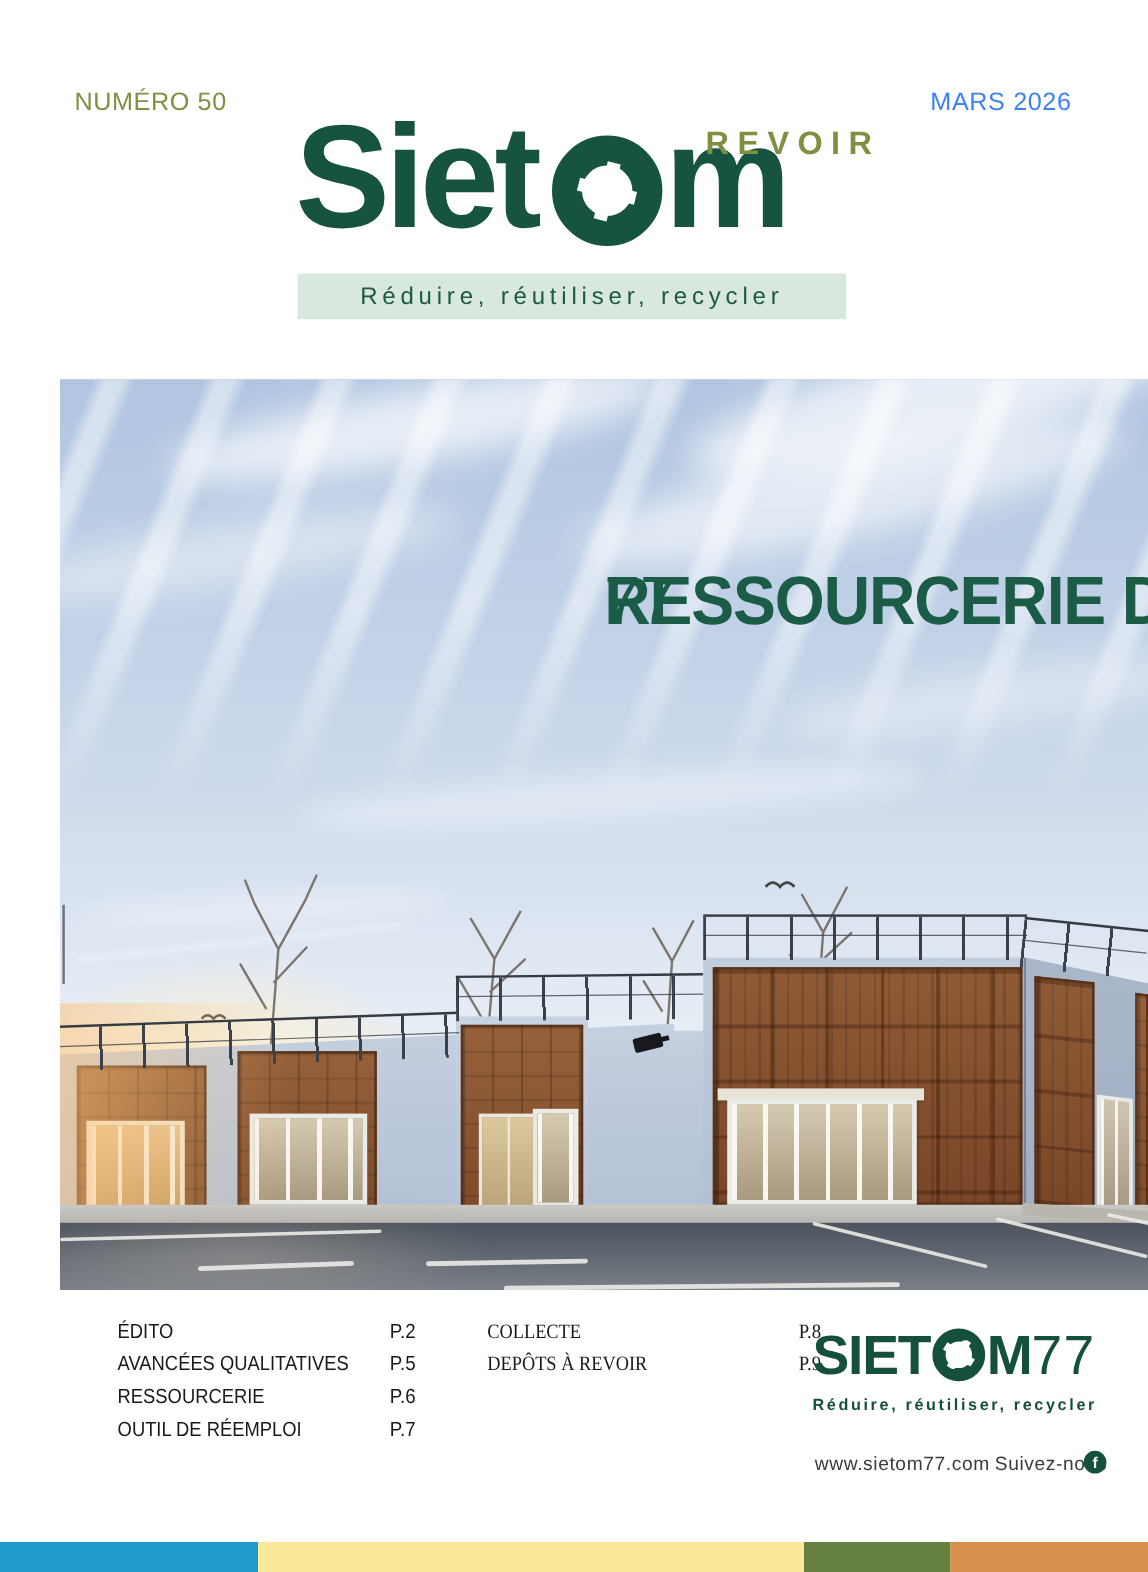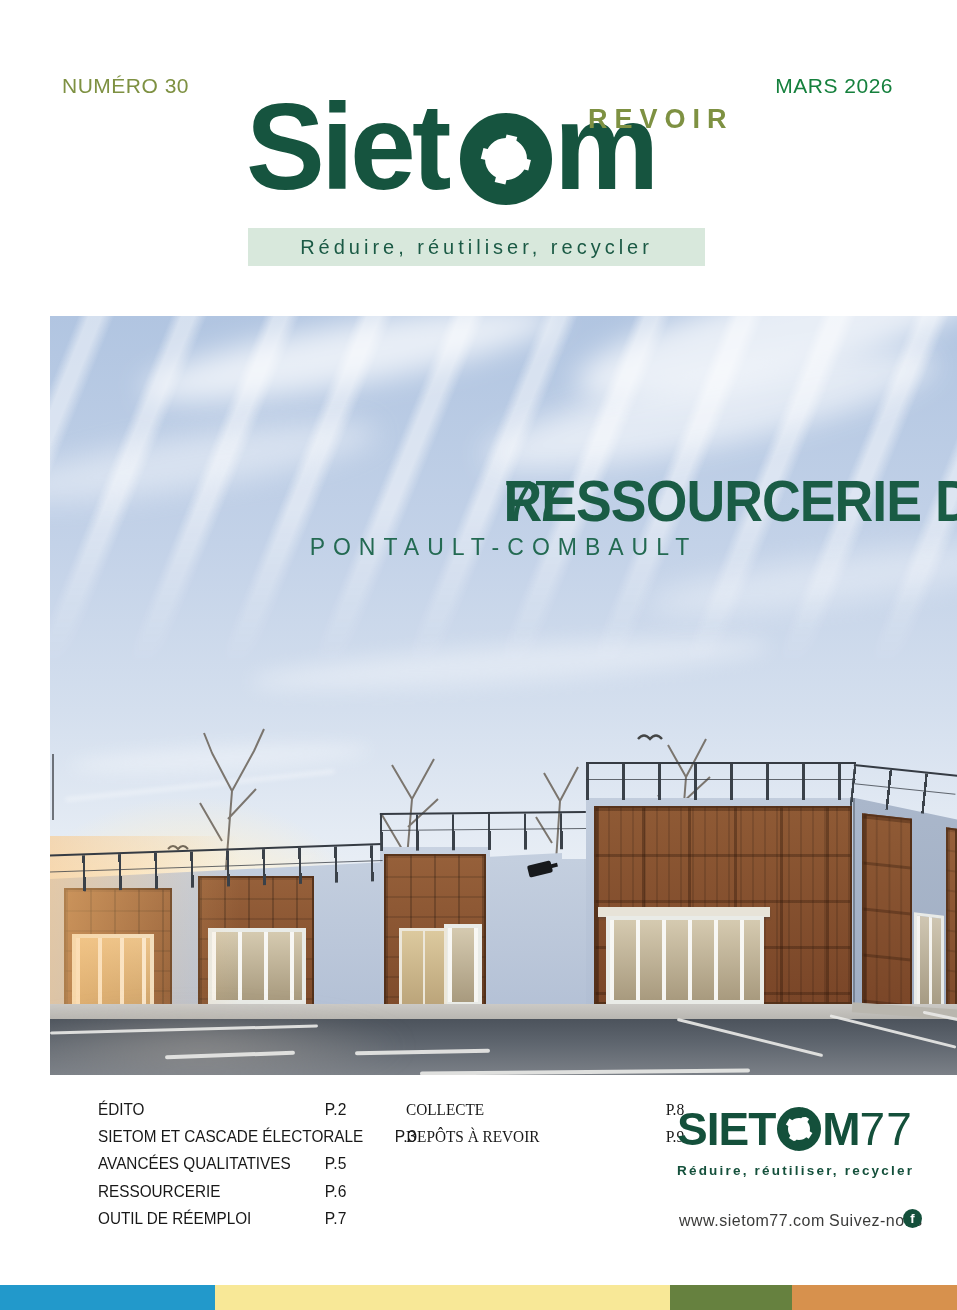--- a/index.html
+++ b/index.html
@@ -2,21 +2,21 @@
 <html><head>
 <meta charset="utf-8">
 <style>
   html,body{margin:0;padding:0;background:#fff;}
   body{width:957px;height:1310px;position:relative;overflow:hidden;
        font-family:"Liberation Sans",sans-serif;color:#1c1c1c;}
   .abs{position:absolute;}
 
   
   .issue{left:62px;top:74px;font-size:21px;letter-spacing:.5px;color:#7E9142;font-weight:500;}
-  .date{right:64px;top:74px;font-size:21px;letter-spacing:.5px;color:#15803d;font-weight:500;}
+  .date{right:64px;top:74px;font-size:21px;letter-spacing:.5px;color:#3b82f6;font-weight:500;}
 
   
   .logo-word{left:246px;top:86px;display:flex;align-items:flex-end;color:#16543F;
              font-weight:800;font-size:122px;line-height:1;letter-spacing:-4px;}
   .logo-word .tx{display:block;transform:scaleX(.97);transform-origin:left bottom;}
   .logo-o{position:relative;display:block;width:92px;height:92px;margin:0 2px 3px 6px;
           border:25px solid #16543F;border-radius:50%;box-sizing:border-box;}
   .logo-o .cut{position:absolute;left:50%;top:-8%;width:11px;height:116%;background:#fff;
                transform:translateX(-50%) rotate(14deg);}
   .logo-o .cut.c2{transform:translateX(-50%) rotate(104deg);}
@@ -168,21 +168,21 @@
   .ffb{left:903px;top:1209px;width:19px;height:19px;border-radius:50%;background:#14503B;
        color:#fff;font-size:13px;font-weight:700;display:flex;align-items:center;justify-content:center;}
 
   
   .stripes{left:0;top:1285px;width:957px;height:25px;display:flex;}
   .stripe{height:100%;}
 </style>
 </head>
 <body>
 
-<div class="abs issue">NUMÉRO 30</div>
+<div class="abs issue">NUMÉRO 50</div>
 <div class="abs date">MARS 2026</div>
 
 <div class="abs logo-word">
   <span class="tx">Siet</span>
   <span class="logo-o">
     <span class="cut"></span>
       <span class="cut c2"></span>
   </span>
   <span class="tx">m</span>
 </div>
@@ -256,31 +256,26 @@
     <div class="pline p3"></div>
   <div class="pline p4"></div>
     <div class="pline p5"></div>
     <div class="pline p6"></div>
   <div class="pline p7"></div>
 
   <div class="cover-title">
       <span>RESSOURCERIE DU SIETOM</span>
       <span class="thin">77</span>
     </div>
-  <div class="cover-sub">PONTAULT-COMBAULT</div>
 </div>
 
 <div class="abs toc toc-left">
   <div class="toc-row">
     <span class="lbl">ÉDITO</span>
     <span class="pg">P.2</span>
-  </div>
-  <div class="toc-row">
-    <span class="lbl">SIETOM ET CASCADE ÉLECTORALE</span>
-    <span class="pg">P.3</span>
   </div>
   <div class="toc-row">
     <span class="lbl">AVANCÉES QUALITATIVES</span>
     <span class="pg">P.5</span>
   </div>
   <div class="toc-row">
     <span class="lbl">RESSOURCERIE</span>
     <span class="pg">P.6</span>
   </div>
   <div class="toc-row">

